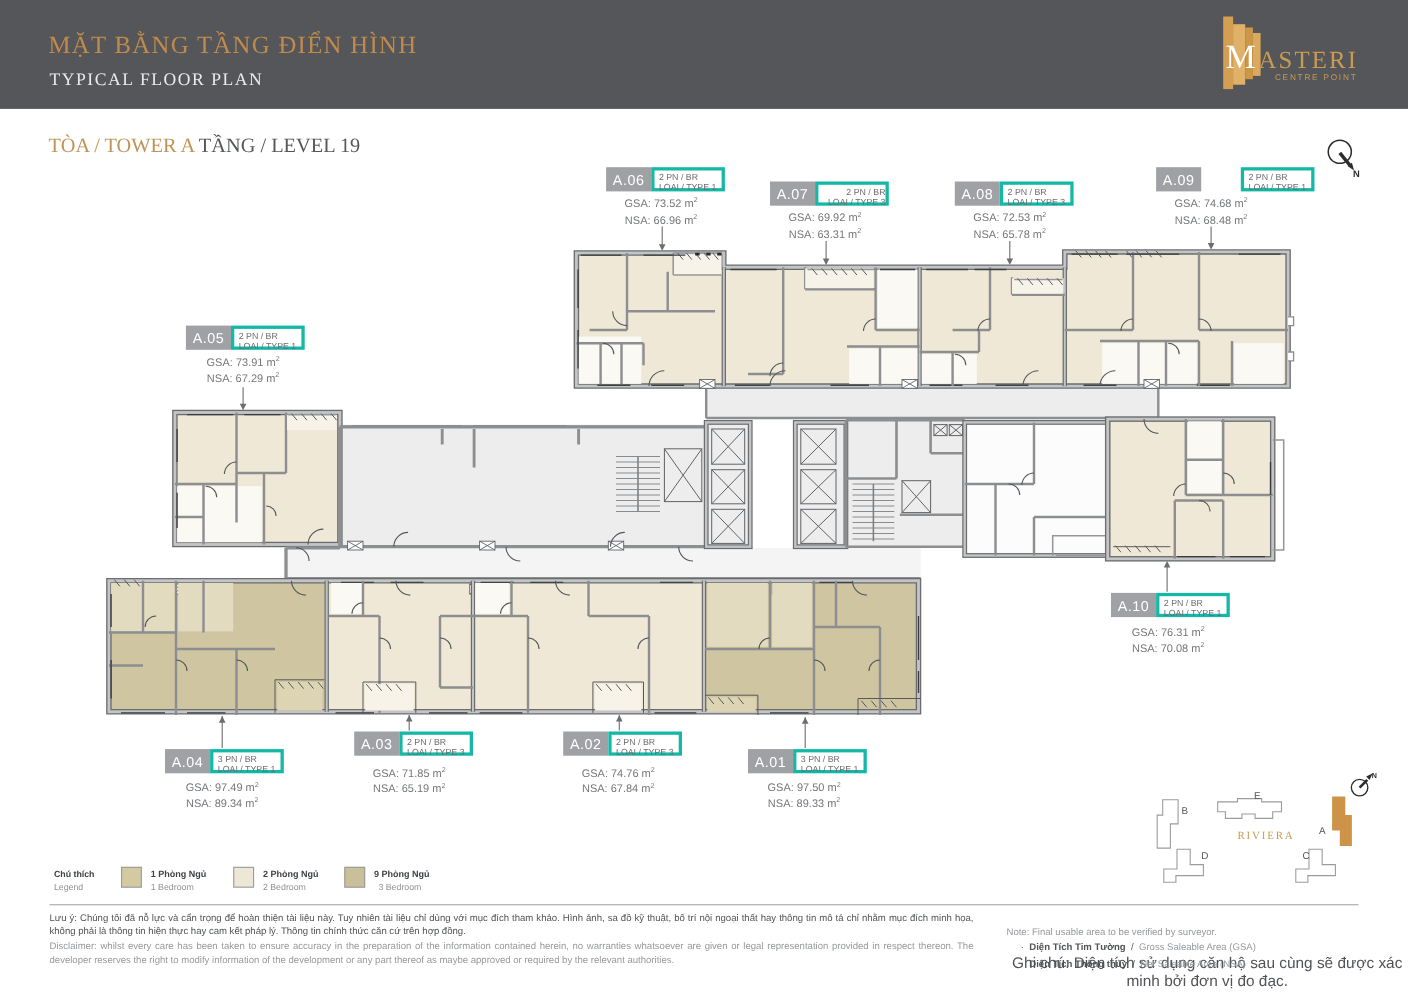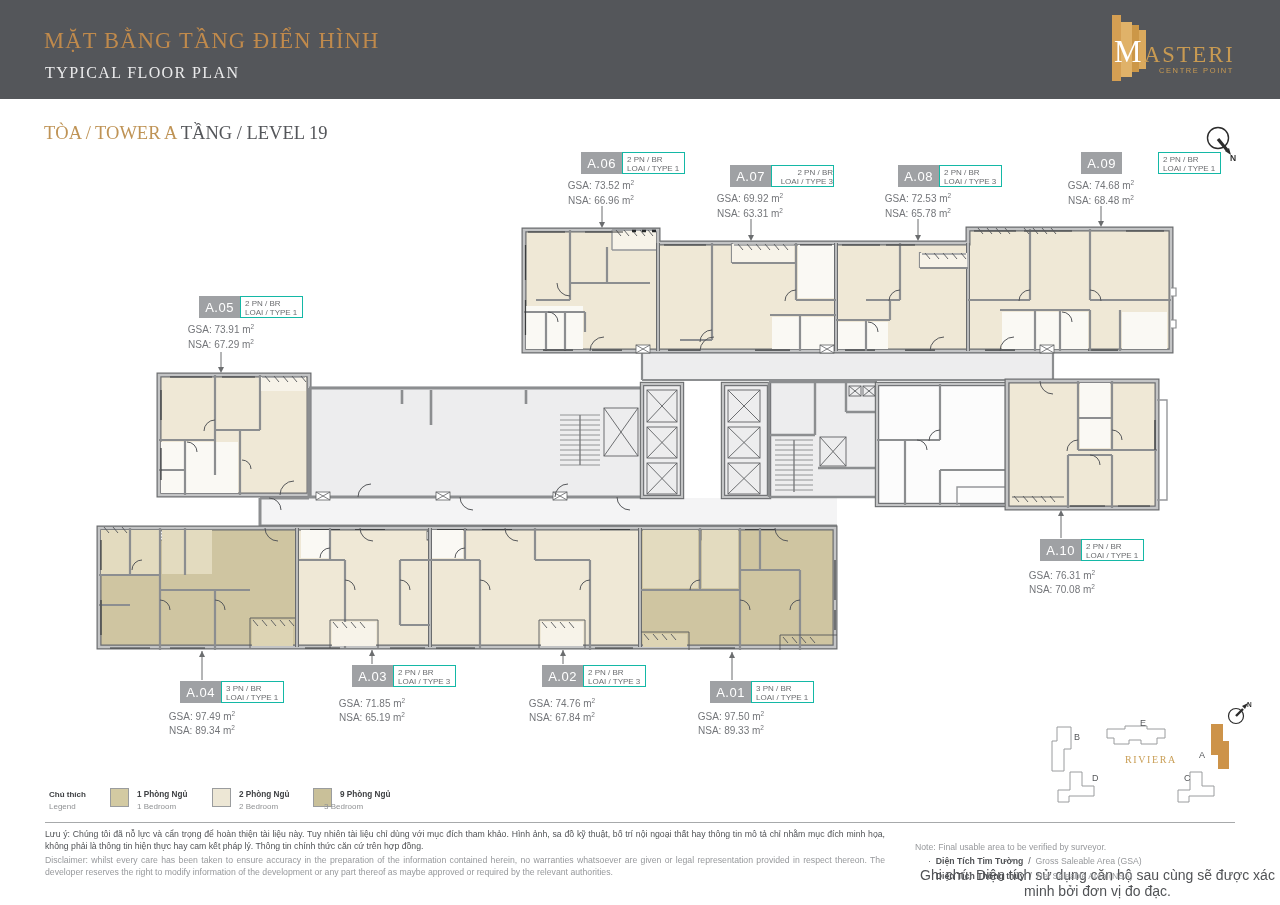--- a/index.html
+++ b/index.html
@@ -1,21 +1,21 @@
 <!DOCTYPE html>
 <html><head>
 <meta charset="utf-8">
 <style>
   html,body{margin:0;padding:0;}
   body{width:1280px;height:905px;position:relative;background:#ffffff;overflow:hidden;-webkit-font-smoothing:antialiased;
        font-family:"Liberation Sans", sans-serif;}
   .abs{position:absolute;}
   .lbl{position:absolute;display:flex;height:22px;}
-  .lbl .g{width:41px;background:#9fa1a4;color:#fff;font-size:13px;display:flex;align-items:center;justify-content:center;letter-spacing:.5px;margin-left:30px;}
-  .lbl .w{background:#fff;border:1px solid #14b8a6;color:#6b6d70;font-size:8px;line-height:9.5px;padding:1.5px 0 0 4px;width:57px;letter-spacing:0;}
+  .lbl .g{width:41px;background:#9fa1a4;color:#fff;font-size:13px;display:flex;align-items:center;justify-content:center;letter-spacing:.5px;}
+  .lbl .w{background:#fff;border:3px solid #14b8a6;color:#6b6d70;font-size:8px;line-height:9.5px;padding:1.5px 0 0 4px;width:57px;letter-spacing:0;}
   .gsa{position:absolute;color:#74767a;font-size:10px;letter-spacing:0px;white-space:nowrap;transform:translateX(-50%);}
   .gsa sup{font-size:6.5px;}
 </style>
 </head>
 <body>
 
 <div class="abs" style="left:0;top:0;width:1280px;height:99px;background:#54565a;"></div>
 
 <div class="abs" style="left:44px;top:28px;font-family:'Liberation Serif',serif;font-size:22.5px;letter-spacing:1.2px;color:#c08a4c;">MẶT BẰNG TẦNG ĐIỂN HÌNH</div>
 
@@ -553,21 +553,21 @@
 <div class="abs" style="left:110px;top:788px;width:17px;height:17px;background:#d3caa2;border:1px solid #9a9c9e;"></div>
 <div class="abs" style="left:137px;top:790px;font-size:8.2px;font-weight:bold;color:#3f4144;">1 Phòng Ngủ</div>
 <div class="abs" style="left:137px;top:802px;font-size:8px;color:#909294;">1 Bedroom</div>
 
 <div class="abs" style="left:212px;top:788px;width:17px;height:17px;background:#ede7d5;border:1px solid #9a9c9e;"></div>
 <div class="abs" style="left:239px;top:790px;font-size:8.2px;font-weight:bold;color:#3f4144;">2 Phòng Ngủ</div>
 <div class="abs" style="left:239px;top:802px;font-size:8px;color:#909294;">2 Bedroom</div>
 
 <div class="abs" style="left:313px;top:788px;width:17px;height:17px;background:#c9c099;border:1px solid #9a9c9e;"></div>
 <div class="abs" style="left:340px;top:790px;font-size:8.2px;font-weight:bold;color:#3f4144;">9 Phòng Ngủ</div>
-<div class="abs" style="left:324px;top:802px;font-size:8px;color:#909294;">3 Bedroom</div>
+<div class="abs" style="left:344px;top:802px;font-size:8px;color:#909294;">3 Bedroom</div>
 
 <div class="abs" style="left:45px;top:822px;width:1190px;height:1px;background:#a7a9ab;"></div>
 
 <div class="abs" style="left:45px;top:829px;width:840px;font-size:8.7px;line-height:11.5px;color:#515356;text-align:justify;">Lưu ý: Chúng tôi đã nỗ lực và cẩn trọng để hoàn thiện tài liệu này. Tuy nhiên tài liệu chỉ dùng với mục đích tham khảo. Hình ảnh, sa đồ kỹ thuật, bố trí nội ngoại thất hay thông tin mô tả chỉ nhằm mục đích minh họa, không phải là thông tin hiện thực hay cam kết pháp lý. Thông tin chính thức căn cứ trên hợp đồng.</div>
 
 <div class="abs" style="left:45px;top:855px;width:840px;font-size:8.7px;line-height:11.5px;color:#97999c;text-align:justify;">Disclaimer: whilst every care has been taken to ensure accuracy in the preparation of the information contained herein, no warranties whatsoever are given or legal representation provided in respect thereon. The developer reserves the right to modify information of the development or any part thereof as maybe approved or required by the relevant authorities.</div>
 
 <div class="abs" style="left:915px;top:867px;font-size:14px;color:#515356;text-align:center;">Ghi chú: Diện tích sử dụng căn hộ sau cùng sẽ được xác minh bởi đơn vị đo đạc.</div>
 
 <div class="abs" style="left:915px;top:842px;font-size:8.7px;color:#97999c;">Note: Final usable area to be verified by surveyor.</div>

